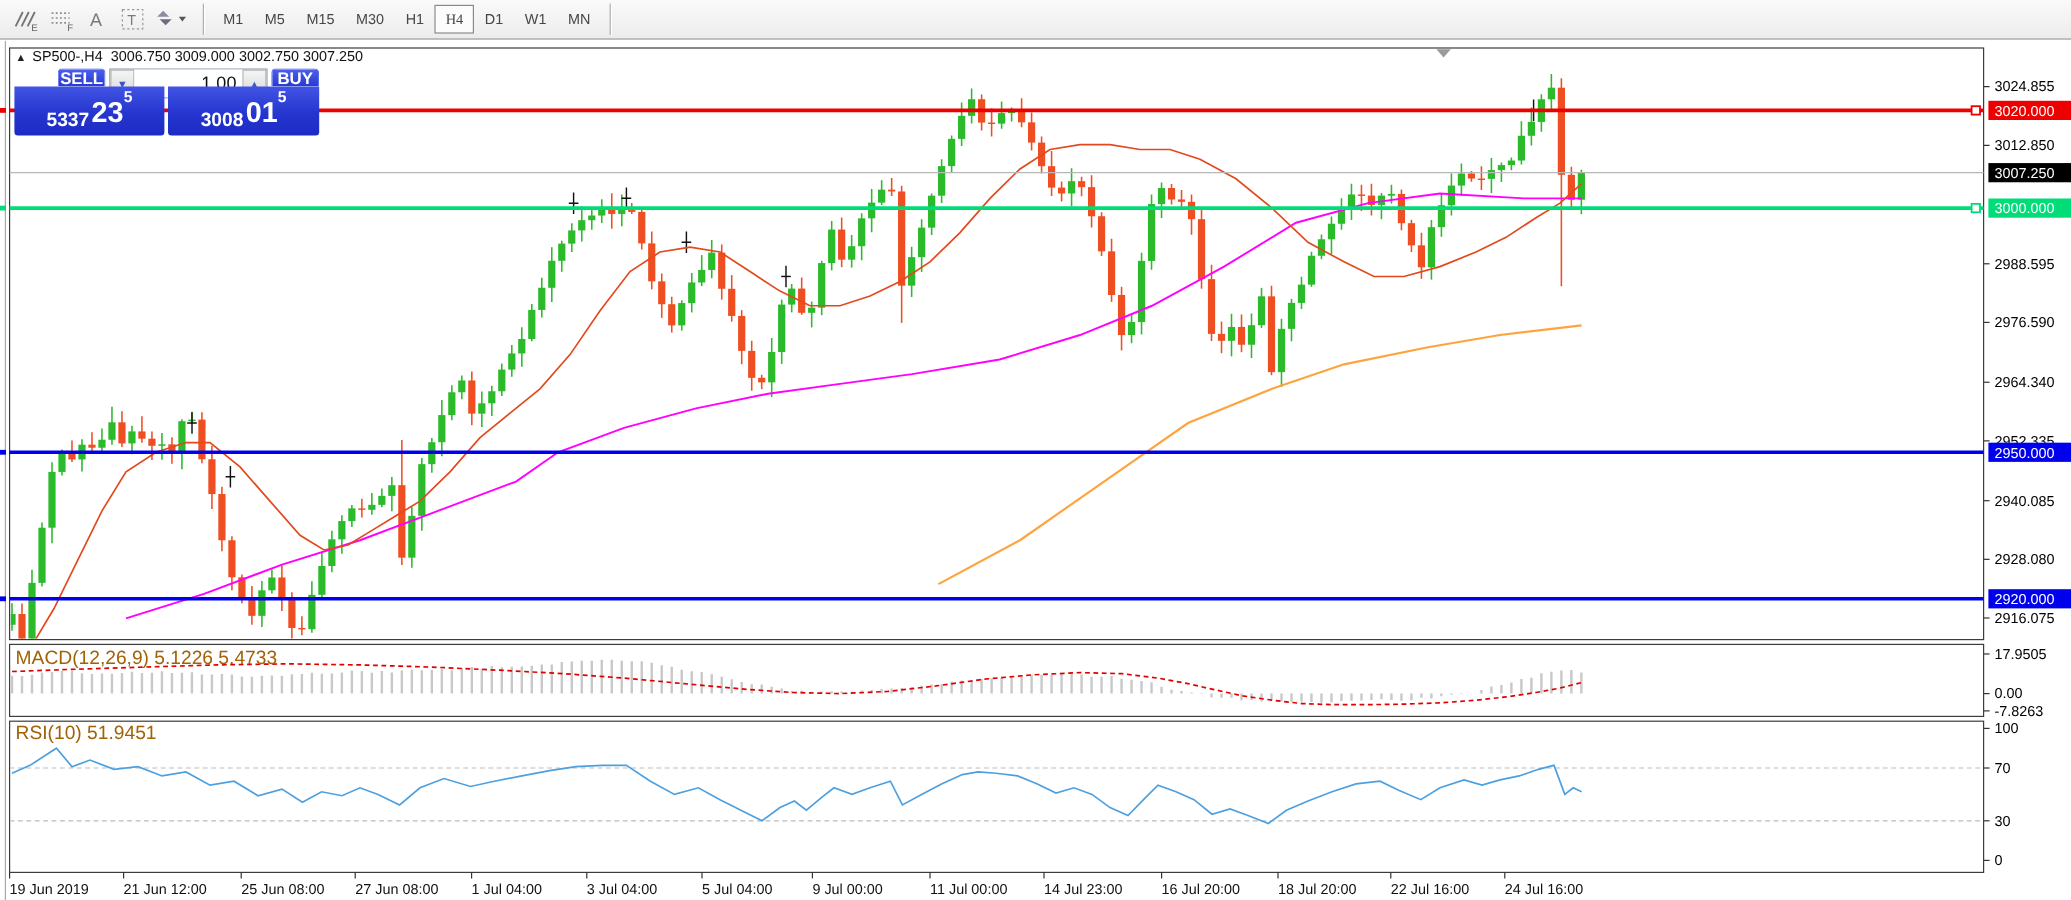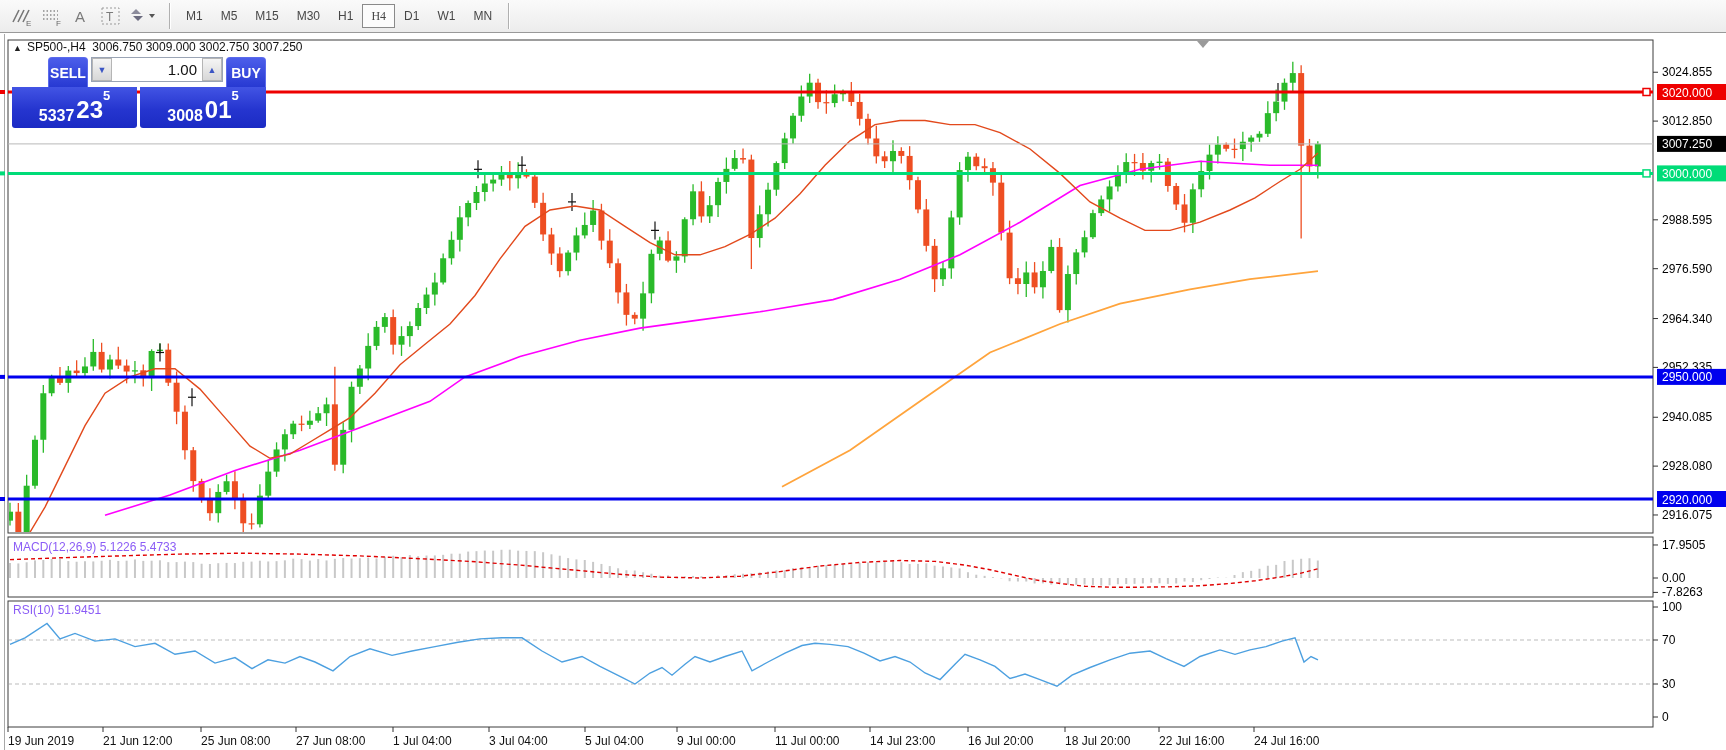--- a/index.html
+++ b/index.html
@@ -12,26 +12,26 @@
     color:#666;margin-right:4px;}
   .sep{width:1px;height:26px;background:#b0b0b0;margin:0 7px;box-shadow:1px 0 0 #fff;}
   .tf{font-size:12px;color:#474747;height:24px;padding:0 8px;display:flex;align-items:center;
     justify-content:center;box-sizing:border-box;border:1px solid transparent;}
   .tf.active{background:#fcfcfc;border:1px solid #8a8a8a;font-family:Liberation Serif, serif;}
   
   .chartwrap{position:absolute;top:34px;left:0;width:1726px;height:716px;background:#fff;}
   .chartwrap svg{position:absolute;top:0;left:0;}
   .header{position:absolute;left:13px;top:6px;font-size:12px;color:#111;z-index:5;white-space:nowrap;}
   .header .tri{font-size:9px;margin-right:5px;color:#222;}
-  .ind-label{position:absolute;left:13px;font-size:12px;color:#8b5cf6;z-index:5;white-space:nowrap;}
+  .ind-label{position:absolute;left:13px;font-size:16px;color:#a16207;z-index:5;white-space:nowrap;}
   .annotation{position:absolute;left:1252px;top:206px;z-index:6;font-size:44px;font-weight:bold;
     color:#fe0606;white-space:nowrap;letter-spacing:0px;}
   
   .panel{position:absolute;left:12px;top:23px;width:254px;z-index:8;}
-  .prow1{display:flex;height:30px;padding-left:36px;}
+  .prow1{display:flex;height:15px;padding-left:36px;}
   .pbtn{width:62px;background:linear-gradient(#4c5eea,#2739d2);color:#fff;font-size:14px;
     font-weight:bold;display:flex;align-items:center;justify-content:center;
     border:1px solid #5a6aec;border-bottom:none;box-sizing:border-box;}
   .pbtn.sell{border-radius:4px 4px 0 0;}
   .pbtn.buy{border-radius:4px 4px 0 0;}
   .volgroup{display:flex;height:25px;margin:0 3px;border:1px solid #9aa4b5;background:#fff;box-sizing:border-box;}
   .spin{width:20px;background:linear-gradient(#f5f5f5,#d7d7d7);border:1px solid #b5b5b5;
     display:flex;align-items:center;justify-content:center;font-size:9px;color:#3b55c4;box-sizing:border-box;}
   .vol{width:80px;border:none;outline:none;text-align:right;font-size:15px;color:#111;
     padding:0 5px;font-family:Liberation Sans, sans-serif;}

